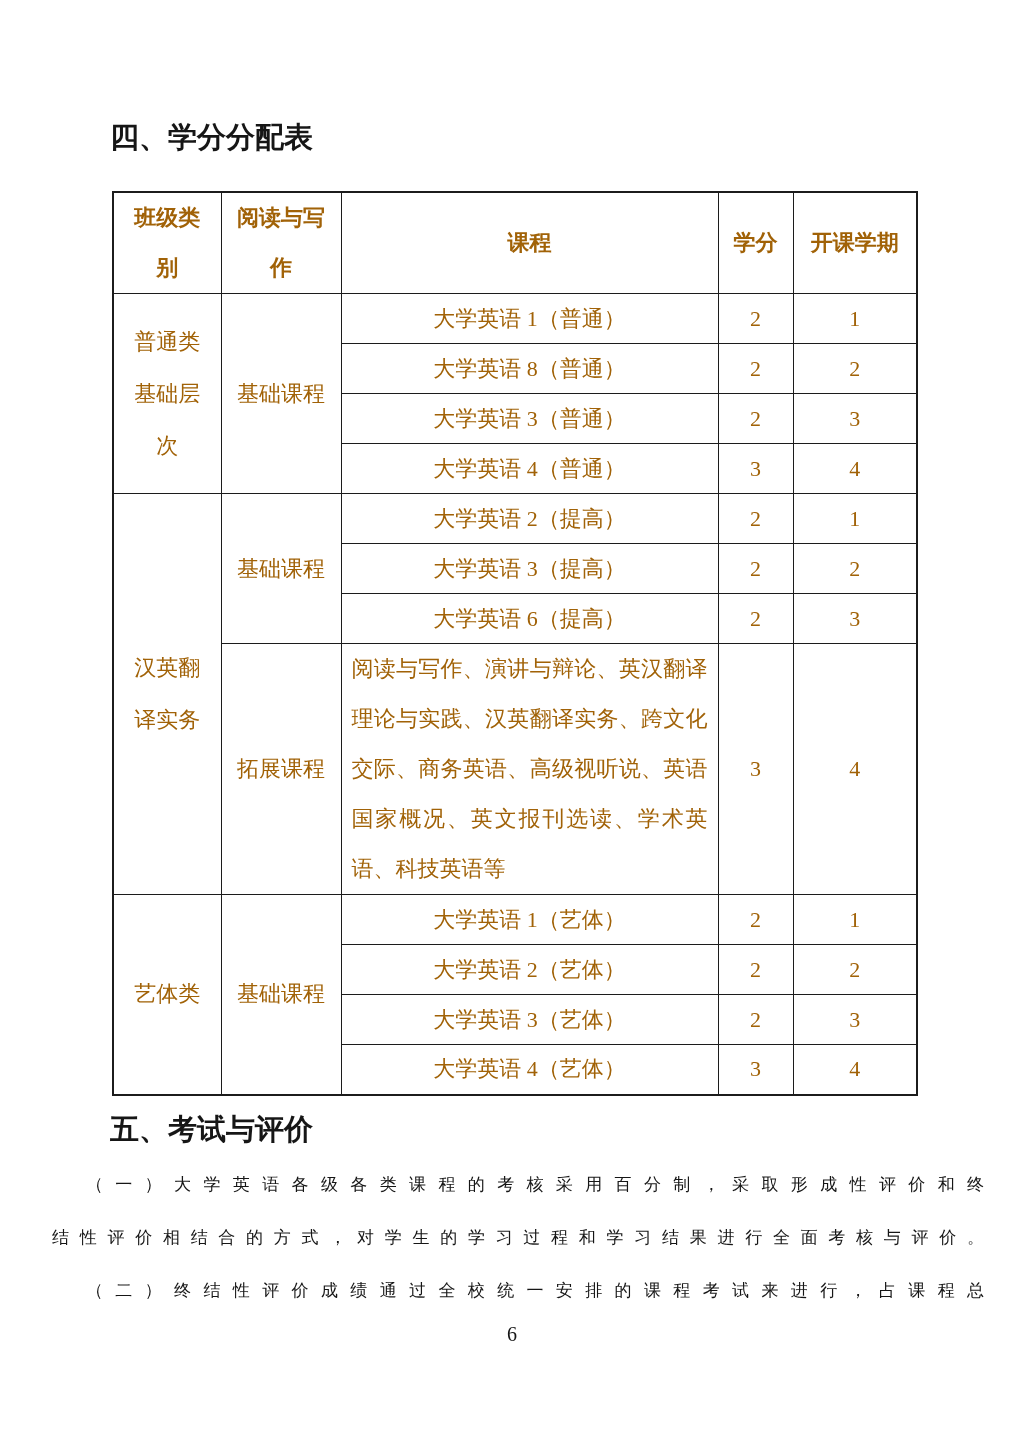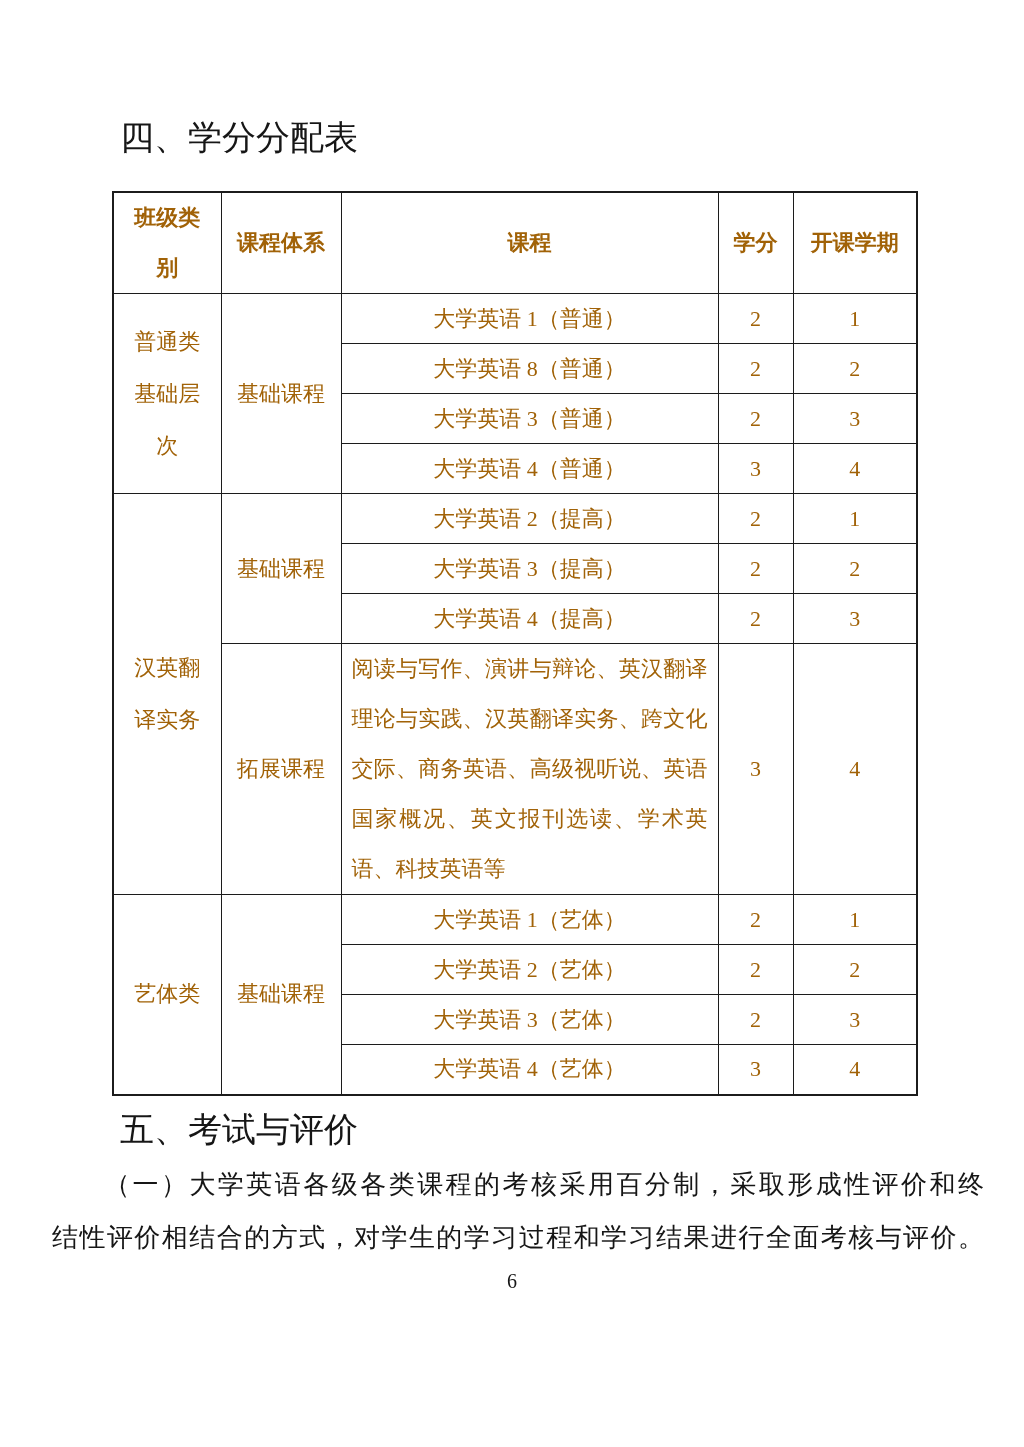--- a/index.html
+++ b/index.html
@@ -11,22 +11,22 @@
     background: #ffffff;
     color: #111111;
     font-family: "Liberation Serif", "DejaVu Serif", serif;
     overflow: hidden;
   }
   .sec-heading {
     margin-left: 52px;
     margin-right: 40px;
     text-indent: 2em;
     font-family: "Liberation Sans", "DejaVu Sans", sans-serif;
-    font-weight: normal;
-    font-size: 34px;
+    font-weight: bold;
+    font-size: 29px;
     line-height: 40px;
     color: #161616;
   }
   .h-four { padding-top: 117px; }
   .h-five { margin-top: 12px; line-height: 42px; }
 
   table.credit {
     margin: 34px 0 0 112px;
     border-collapse: collapse;
     table-layout: fixed;
@@ -68,21 +68,21 @@
   td.big {
     line-height: 50px;
     text-align: justify;
     padding: 0 10px;
   }
   td.num { text-align: center; }
 
   .body-line {
     margin-left: 52px;
     margin-right: 40px;
-    font-size: 26px;
+    font-size: 17px;
     line-height: 53px;
     text-align: justify;
     text-align-last: justify;
     color: #161616;
   }
   .body-line.indent { text-indent: 2em; }
   .first-line { margin-top: 8px; }
   .page-number {
     margin-top: 2px;
     text-align: center;
@@ -102,21 +102,21 @@
     <colgroup>
       <col style="width:108px">
       <col style="width:120px">
       <col style="width:377px">
       <col style="width:75px">
       <col style="width:124px">
     </colgroup>
     <tbody>
         <tr class="hdr">
       <th class="hcell">班级类别</th>
-      <th class="hcell">课程体系</th>
+      <th class="hcell">阅读与写作</th>
       <th class="hcell">课程</th>
       <th class="hcell">学分</th>
       <th class="hcell">开课学期</th>
     </tr>
 
     <tr class="r">
       <td class="cat" rowspan="4">普通类基础层次</td>
       <td class="sys" rowspan="4">基础课程</td>
       <td class="course">大学英语 1（普通）</td>
       <td class="num">2</td>
@@ -144,21 +144,21 @@
       <td class="course">大学英语 2（提高）</td>
       <td class="num">2</td>
       <td class="num">1</td>
     </tr>
     <tr class="r">
       <td class="course">大学英语 3（提高）</td>
       <td class="num">2</td>
       <td class="num">2</td>
     </tr>
     <tr class="r">
-      <td class="course">大学英语 4（提高）</td>
+      <td class="course">大学英语 6（提高）</td>
       <td class="num">2</td>
       <td class="num">3</td>
     </tr>
     <tr class="tall">
       <td class="sys">拓展课程</td>
       <td class="course big">阅读与写作、演讲与辩论、英汉翻译理论与实践、汉英翻译实务、跨文化交际、商务英语、高级视听说、英语国家概况、英文报刊选读、学术英语、科技英语等</td>
       <td class="num">3</td>
       <td class="num">4</td>
     </tr>
 
@@ -184,16 +184,17 @@
       <td class="num">3</td>
       <td class="num">4</td>
     </tr>
   </tbody>
     </table>
 
   <div class="sec-heading h-five">五、考试与评价</div>
 
   <div class="body-line indent first-line">（一）大学英语各级各类课程的考核采用百分制，采取形成性评价和终</div>
   <div class="body-line">结性评价相结合的方式，对学生的学习过程和学习结果进行全面考核与评价。</div>
+  <div class="body-line indent">（二）终结性评价成绩通过全校统一安排的课程考试来进行，占课程总</div>
 
   <div class="page-number">6</div>
 
 </div>
 
 </body></html>

